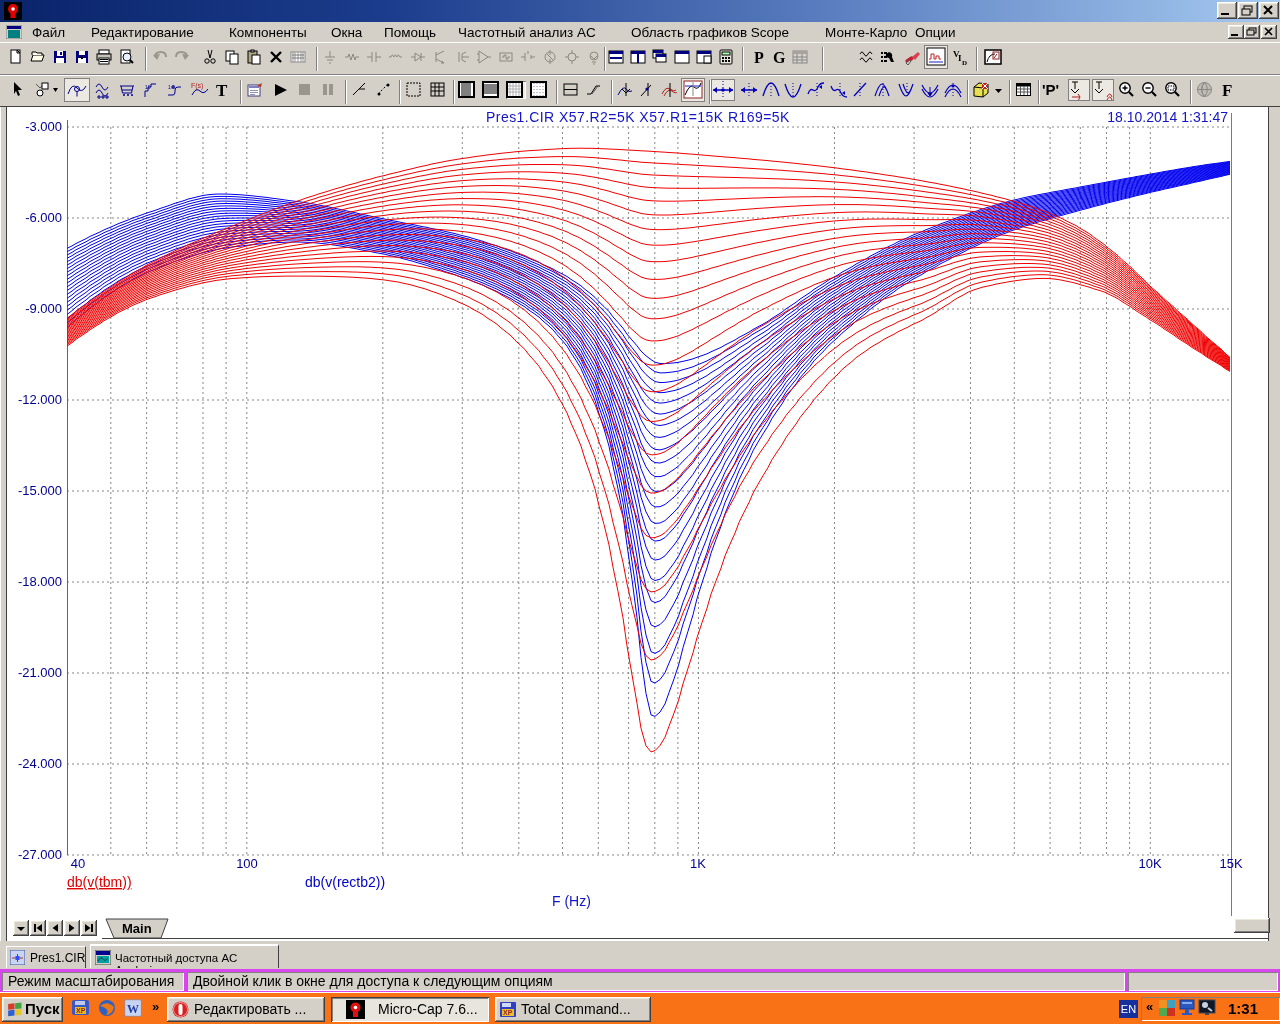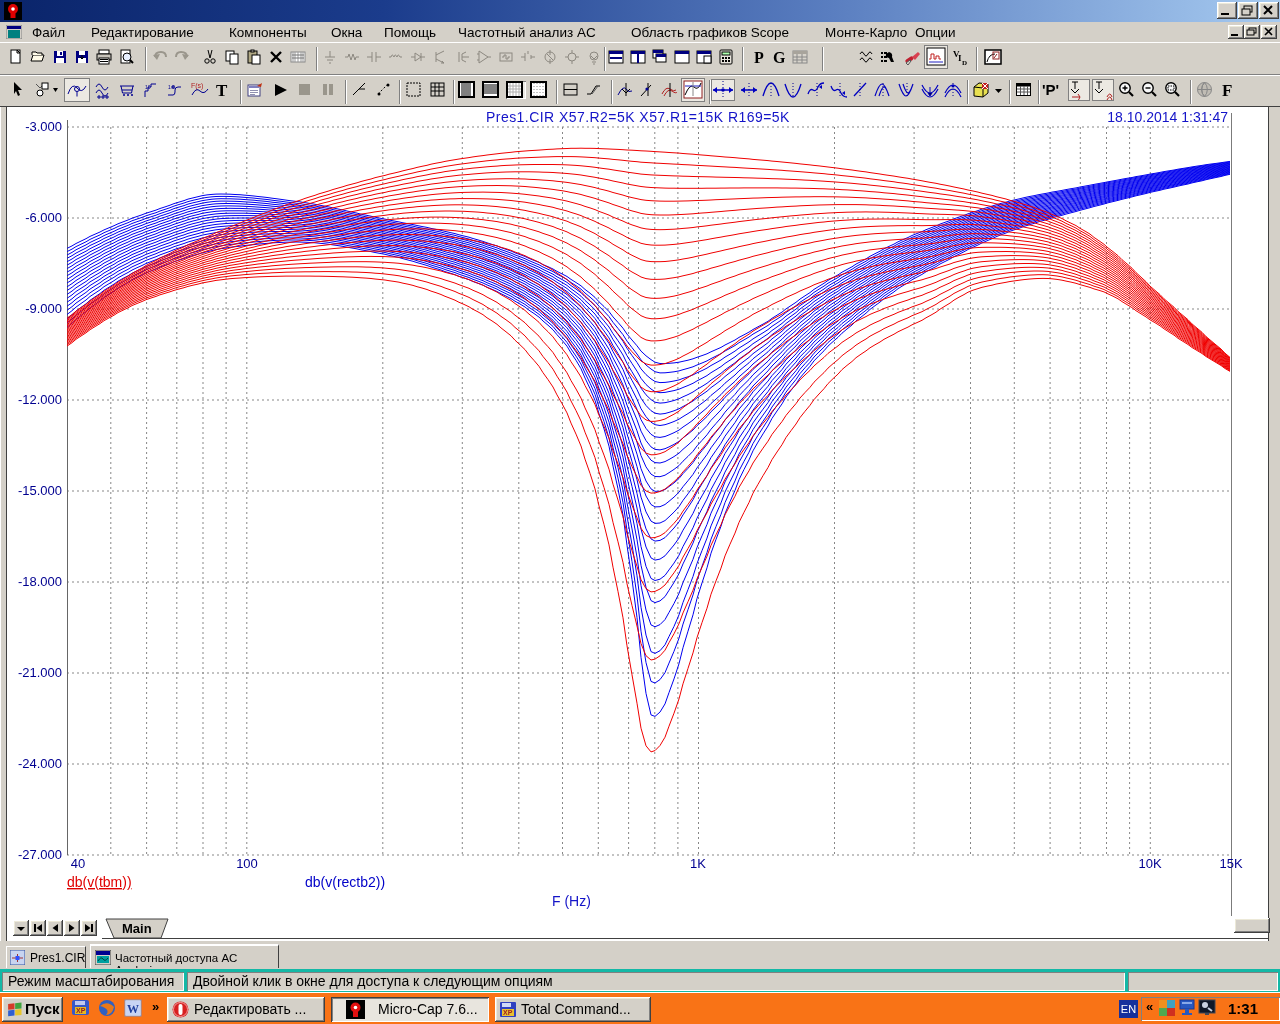--- a/index.html
+++ b/index.html
@@ -29,21 +29,21 @@
 #childR{left:1268px;top:107px;width:12px;height:860px;background:#d4d0c8;
  border-left:1px solid #404040;}
 #scrollrow{left:7px;top:917px;width:1261px;height:23px;background:#fff;}
 .sbtn{position:absolute;top:3px;width:16px;height:16px;background:#d4d0c8;
  box-shadow:inset -1px -1px 0 #404040,inset 1px 1px 0 #fff,inset -2px -2px 0 #808080,inset 2px 2px 0 #ece9d8;
  text-align:center;font-size:8px;line-height:16px;color:#000;}
 #tabbar{left:0;top:941px;width:1280px;height:27px;background:#d4d0c8;}
 .dtab{position:absolute;top:3px;height:24px;background:#d4d0c8;
  border-left:1px solid #fff;border-top:1px solid #fff;border-right:1px solid #404040;
  font-size:12px;color:#000;}
-#statusbar{left:0;top:968px;width:1280px;height:24px;background:#14b8a6;border-top:1px solid #d4d0c8;}
+#statusbar{left:0;top:968px;width:1280px;height:24px;background:#d946ef;border-top:1px solid #d4d0c8;}
 .spanel{position:absolute;top:3px;height:19px;background:#d4d0c8;
  box-shadow:inset 1px 1px 0 #808080,inset -1px -1px 0 #fff;font-size:14px;color:#000;
  padding:1px 6px;white-space:nowrap;overflow:hidden;}
 #taskbar{left:0;top:992px;width:1280px;height:32px;background:#f97316;border-top:1px solid #fff;}
 .tkbtn{position:absolute;top:4px;height:25px;background:#d4d0c8;
  box-shadow:inset -1px -1px 0 #404040,inset 1px 1px 0 #fff,inset -2px -2px 0 #808080,inset 2px 2px 0 #ece9d8;
  font-size:14px;color:#000;white-space:nowrap;overflow:hidden;}
 .tkact{background:#e8e5de;box-shadow:inset 1px 1px 0 #404040,inset -1px -1px 0 #fff,inset 2px 2px 0 #808080;}
 </style></head><body>
 

